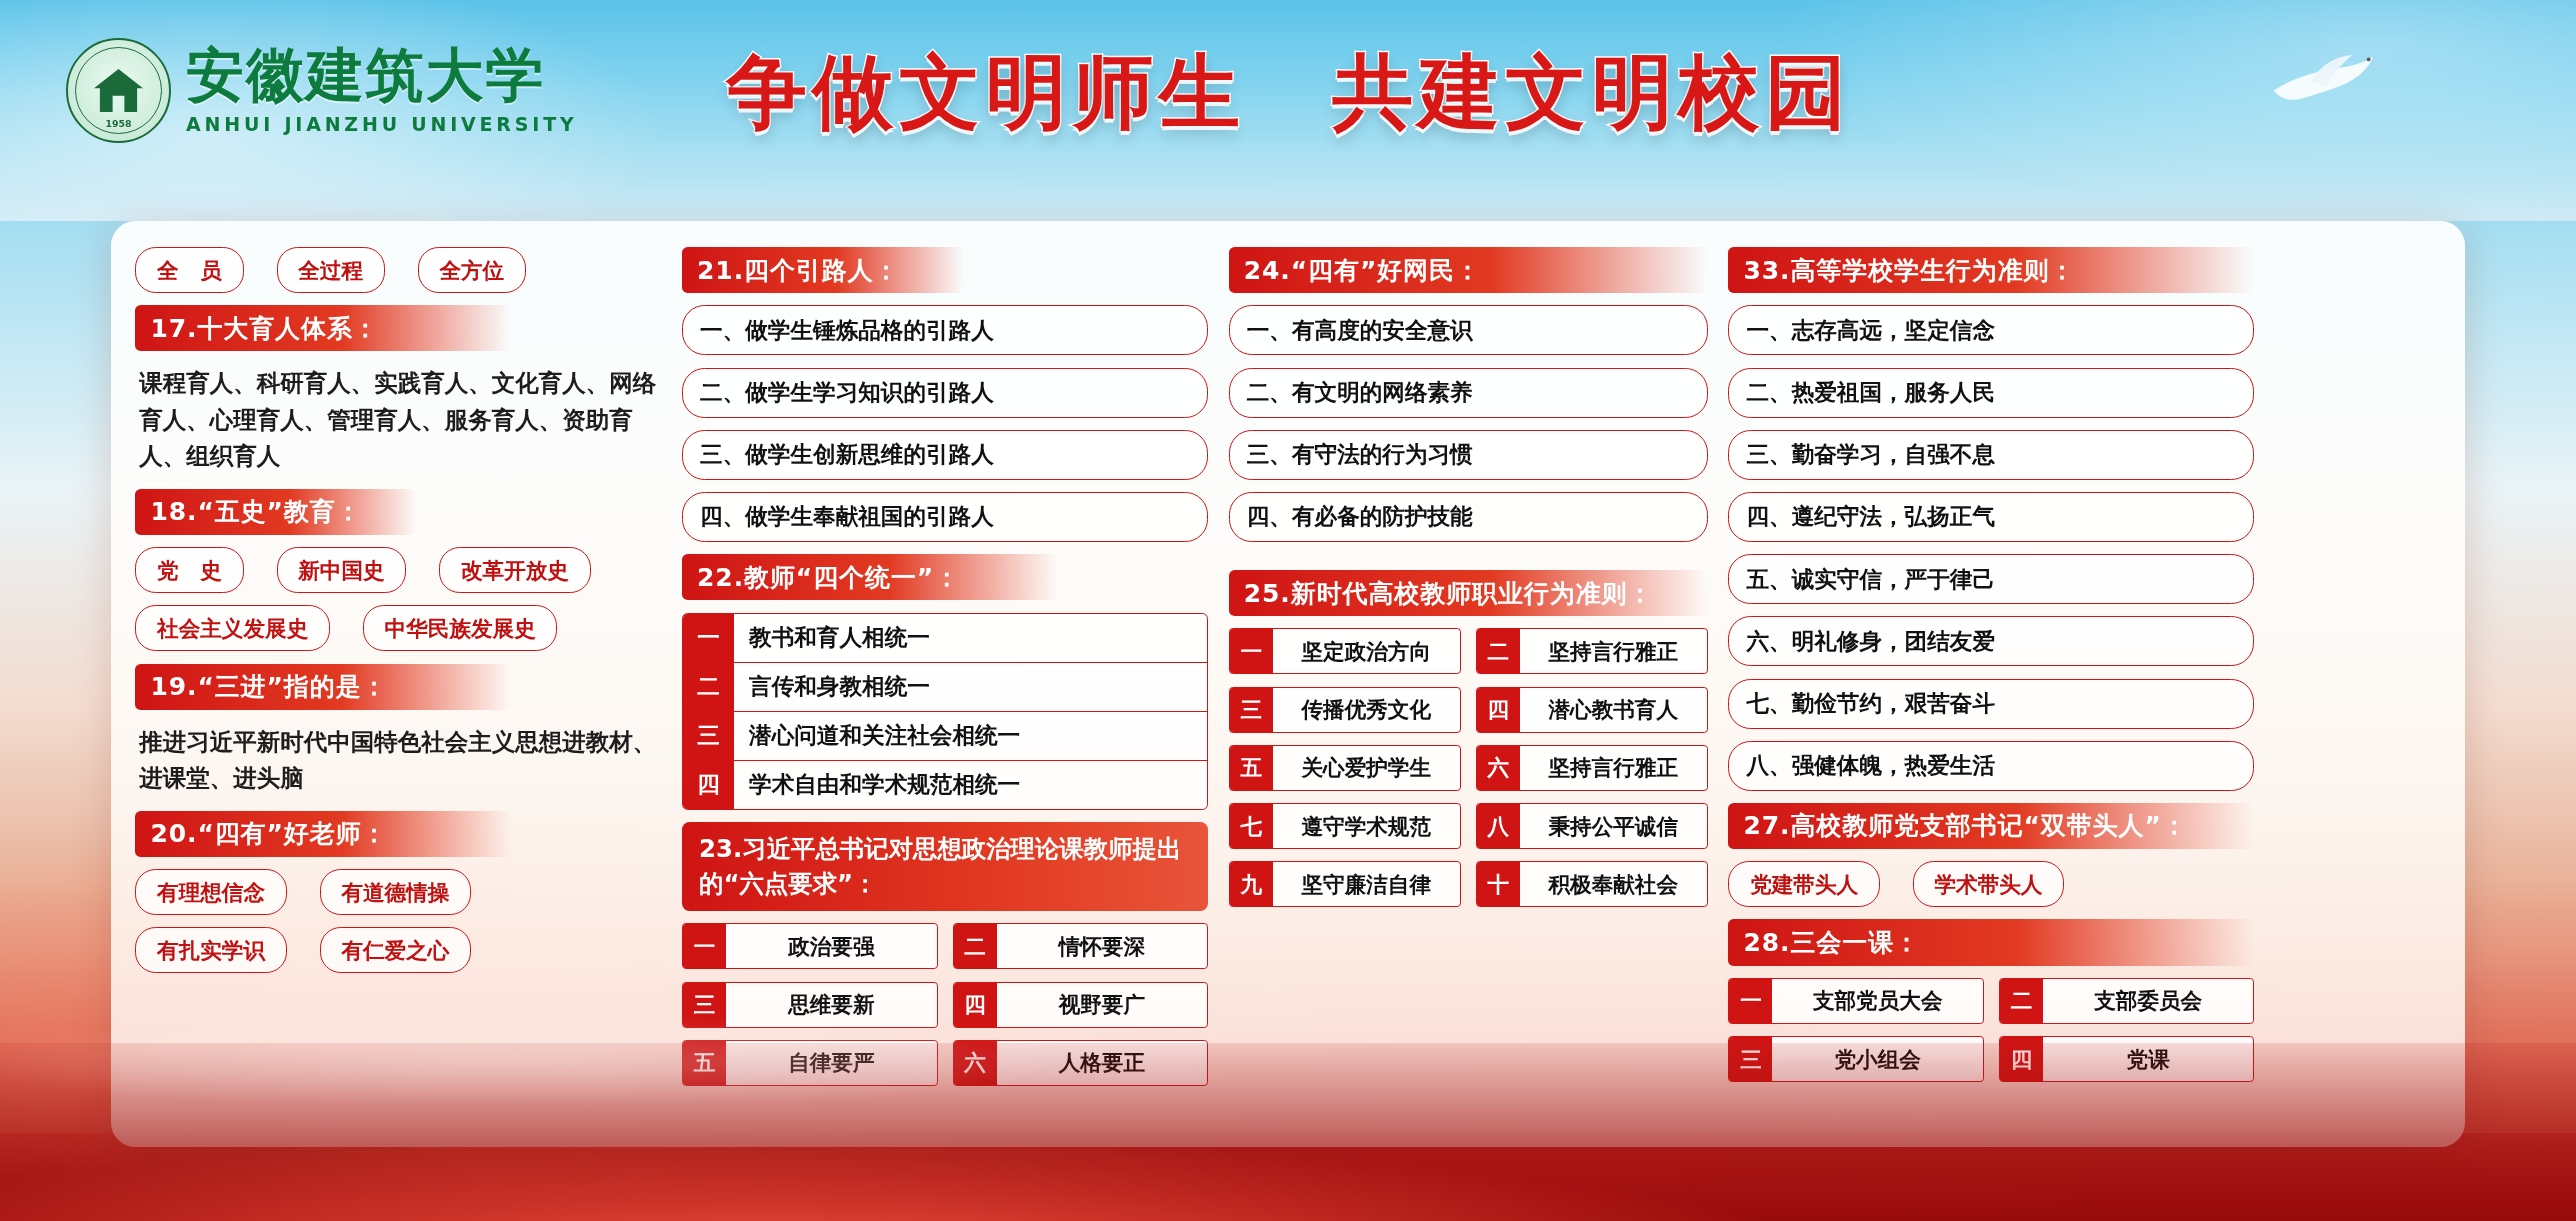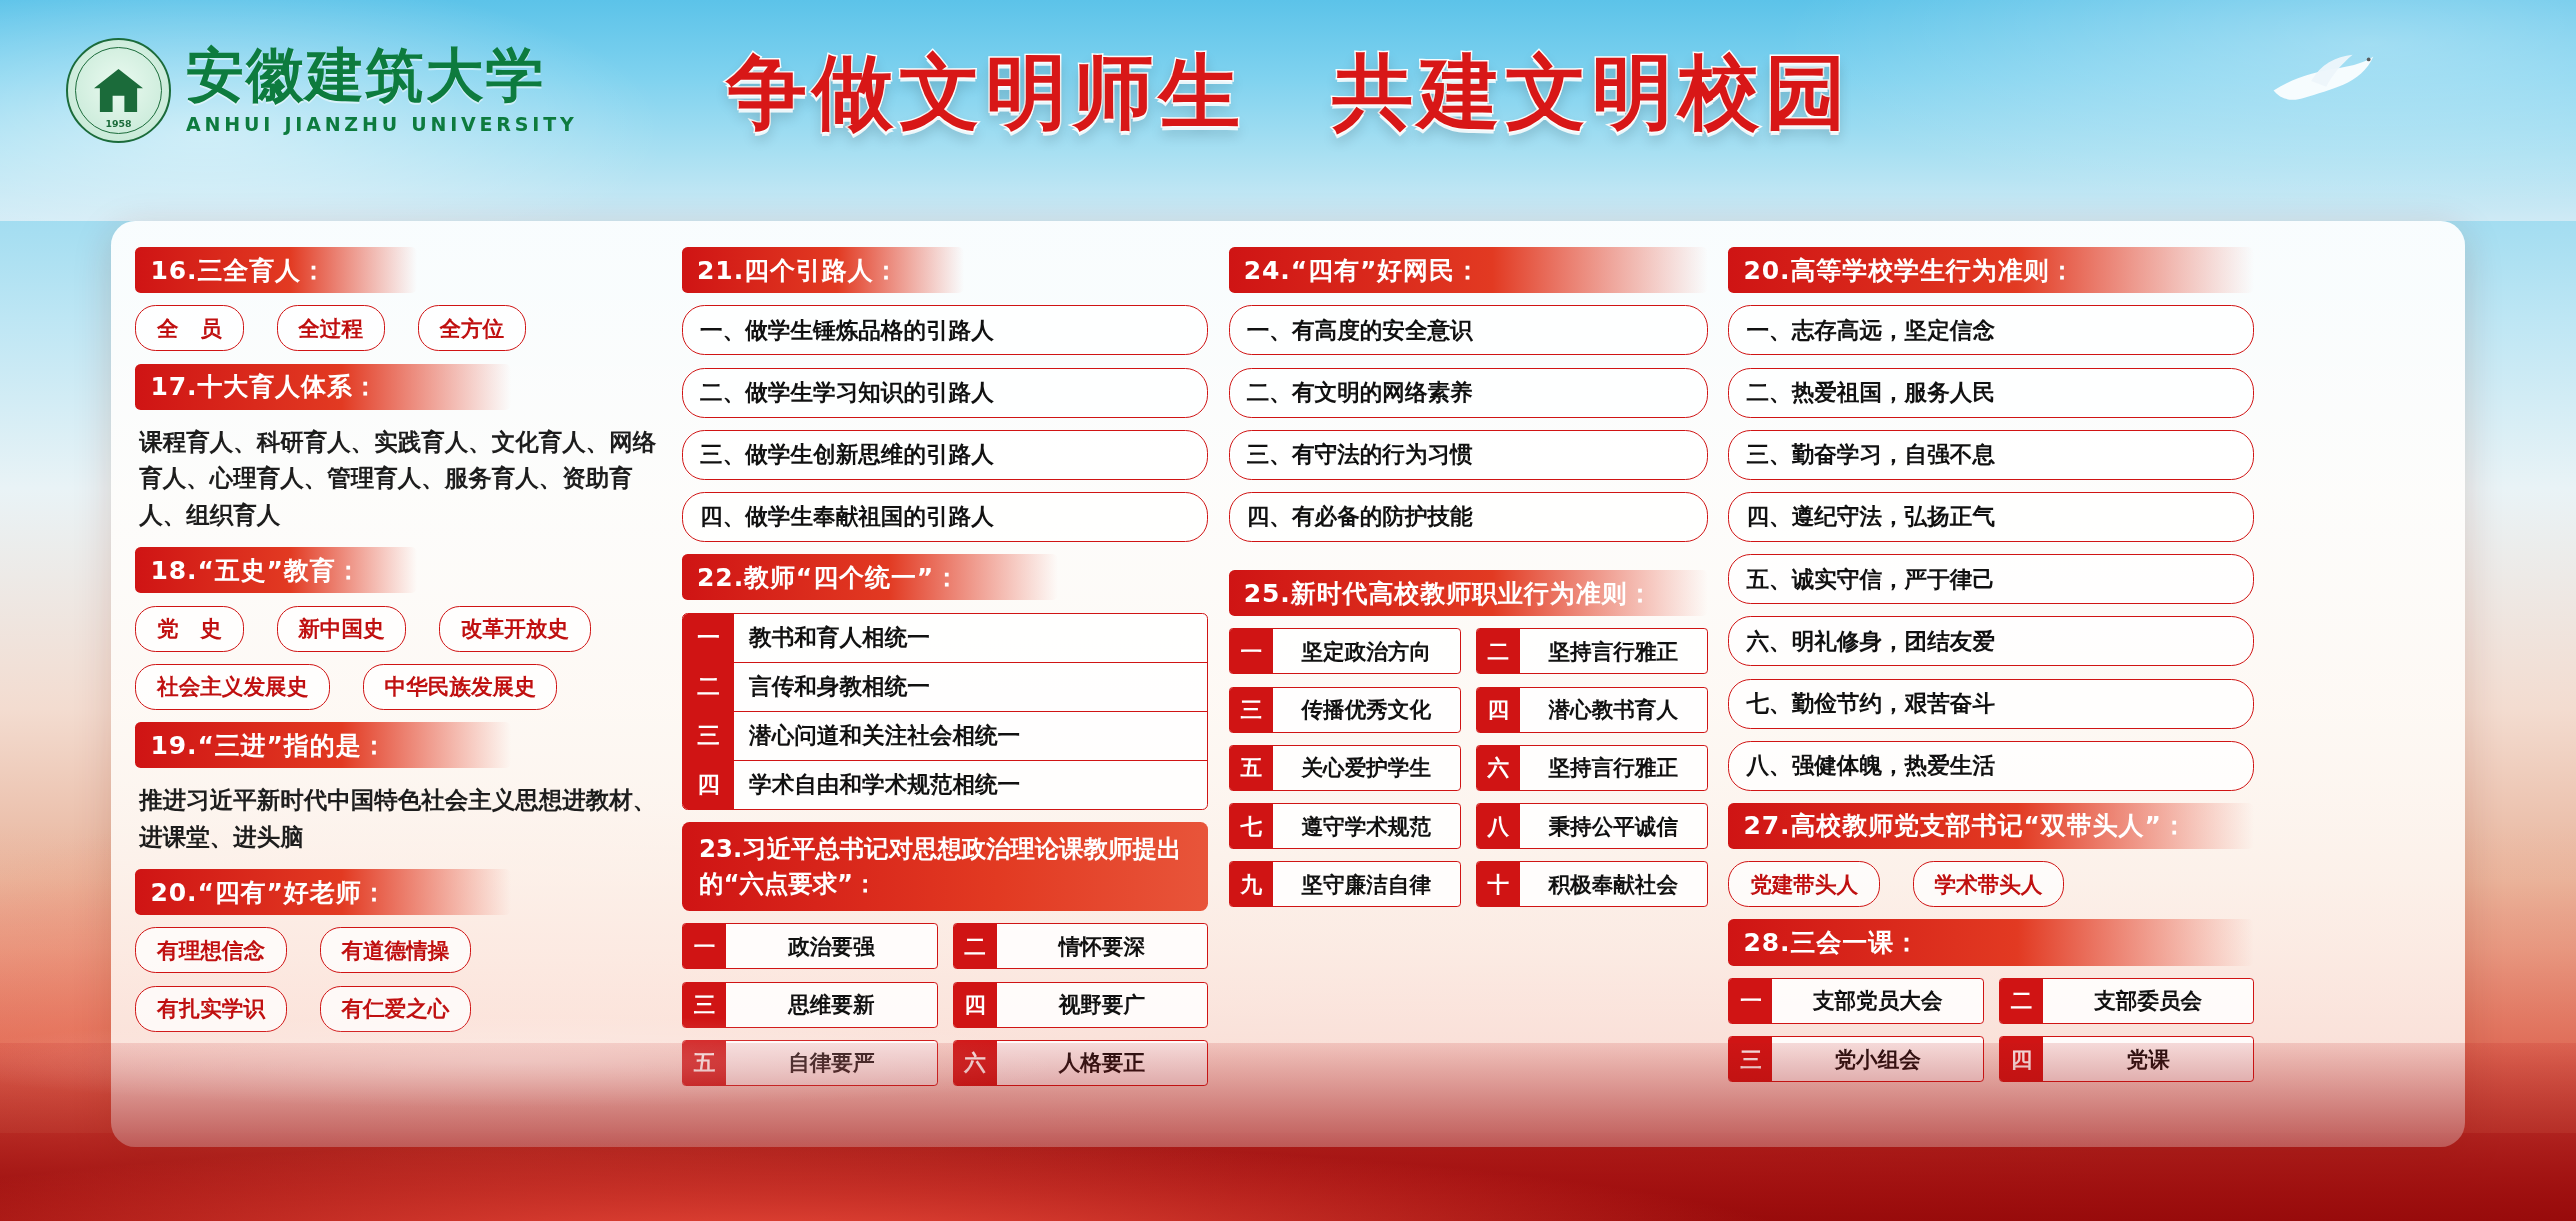--- a/index.html
+++ b/index.html
@@ -175,21 +175,20 @@
     <path d="M48 34 C58 16 74 8 92 6 C80 16 70 28 64 40 Z" fill="#f2f8fc" opacity="0.95"></path>
     <circle cx="109" cy="11" r="2" fill="#555"></circle>
   </svg>
 
 </div>
 
 <div class="panel">
 
   <div class="col col1">
 
-    <div class="sec-head short">16.三全育人：</div>
     <div class="pillrow">
       <div class="pill">全　员</div>
       <div class="pill">全过程</div>
       <div class="pill">全方位</div>
     </div>
 
     <div class="sec-head mid">17.十大育人体系：</div>
     <div class="para">课程育人、科研育人、实践育人、文化育人、网络育人、心理育人、管理育人、服务育人、资助育人、组织育人</div>
 
     <div class="sec-head short">18.“五史”教育：</div>
@@ -323,21 +322,21 @@
       </div>
       <div class="numitem">
         <div class="idx">十</div>
         <div class="txt">积极奉献社会</div>
       </div>
     </div>
   </div>
 
   <div class="col col4">
 
-    <div class="sec-head wide">20.高等学校学生行为准则：</div>
+    <div class="sec-head wide">33.高等学校学生行为准则：</div>
     <div class="bar bar-round">一、志存高远，坚定信念</div>
     <div class="bar bar-round">二、热爱祖国，服务人民</div>
     <div class="bar bar-round">三、勤奋学习，自强不息</div>
     <div class="bar bar-round">四、遵纪守法，弘扬正气</div>
     <div class="bar bar-round">五、诚实守信，严于律己</div>
     <div class="bar bar-round">六、明礼修身，团结友爱</div>
     <div class="bar bar-round">七、勤俭节约，艰苦奋斗</div>
     <div class="bar bar-round">八、强健体魄，热爱生活</div>
 
     <div class="sec-head wide">27.高校教师党支部书记“双带头人”：</div>

